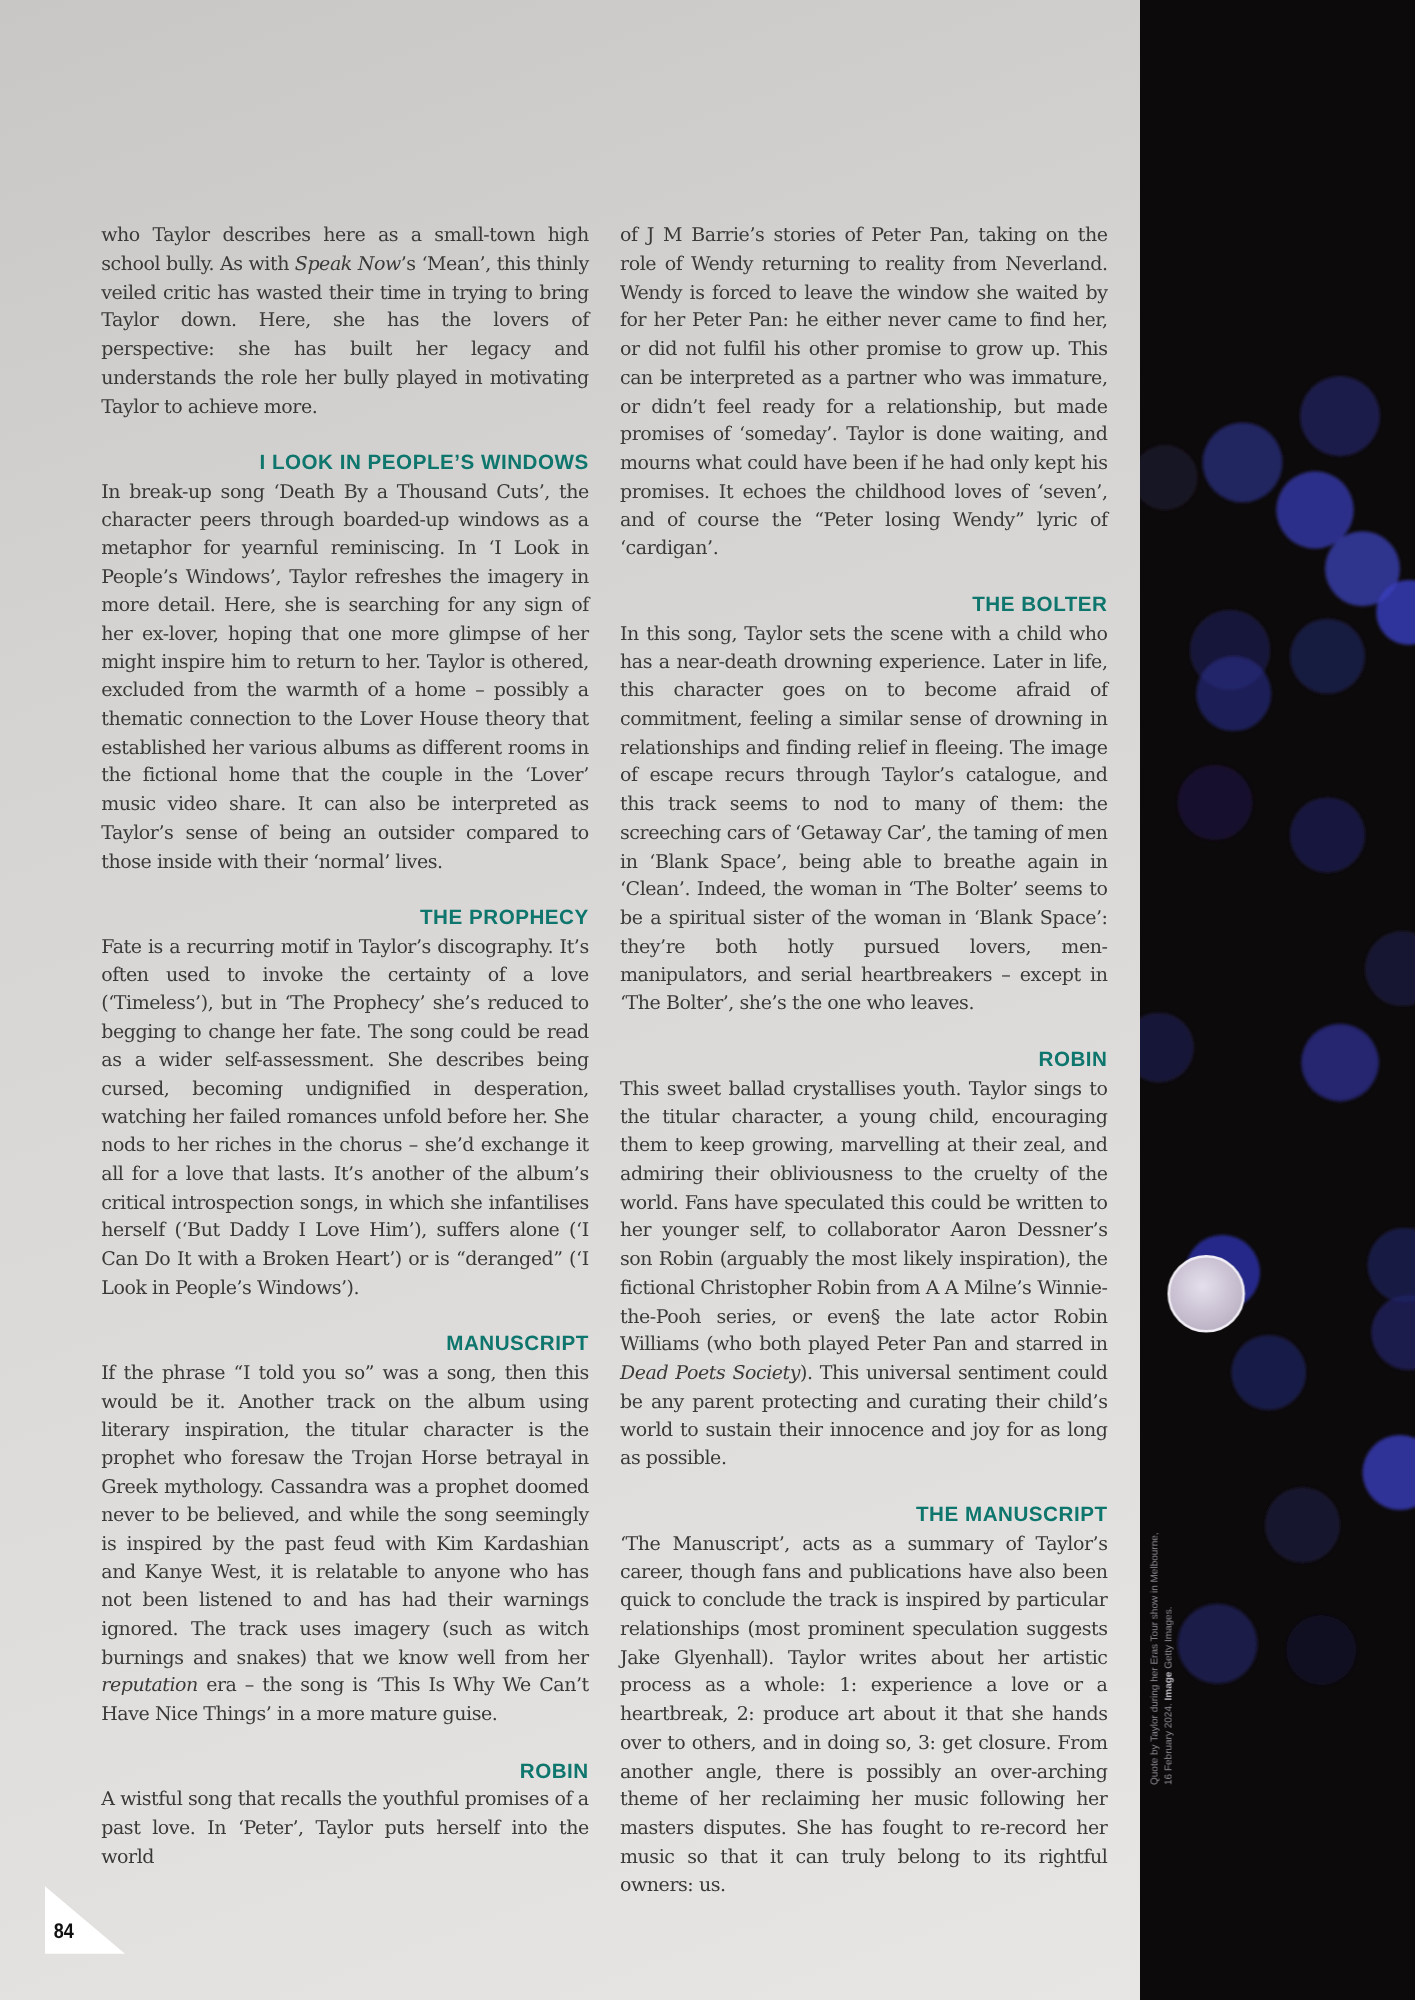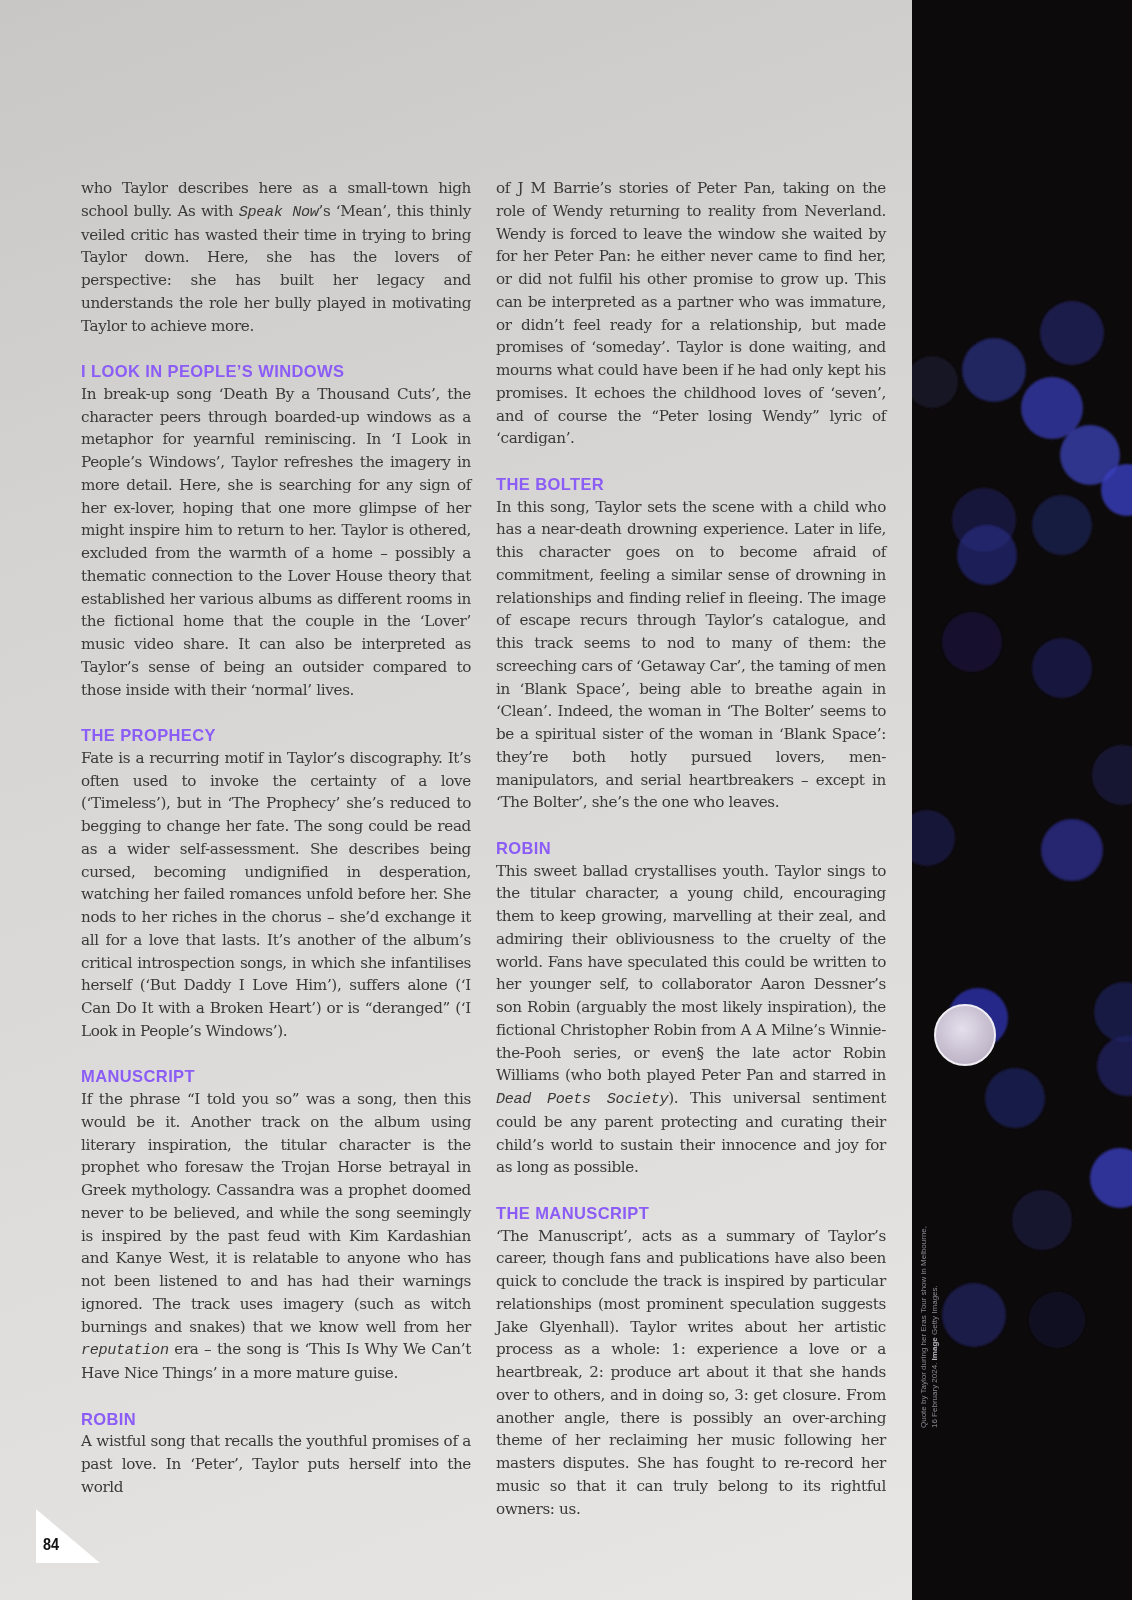--- a/index.html
+++ b/index.html
@@ -13,25 +13,25 @@
       position: absolute; top: 177px; width: 390px;
       font-family: "DejaVu Serif", serif;
       font-size: 15.2px; line-height: 22.75px; color: #3a3937;
       text-align: justify; letter-spacing: -0.35px;
     }
     .col.left { left: 81px; }
     .col.right { left: 496px; }
     .section { margin: 0 0 22.75px 0; }
     .heading {
       font-family: "Liberation Sans", sans-serif; font-weight: bold;
-      font-size: 16.5px; line-height: 22.75px; color: #8b5cf6;
-      letter-spacing: 0.4px; text-align: left; margin: 0;
+      font-size: 16.5px; line-height: 22.75px; color: #0f766e;
+      letter-spacing: 0.4px; text-align: right; margin: 0;
     }
     p { margin: 0; }
-    em { font-style: italic; font-family: Liberation Mono, monospace; }
+    em { font-style: italic; }
     .photo {
       position: absolute; left: 912px; top: 0; width: 220px; height: 1600px;
       background: #0d0a0b; overflow: hidden;
     }
     .photo svg { display: block; }
     .caption {
       position: absolute; left: 918px; top: 1428px;
       transform: rotate(-90deg); transform-origin: 0 0;
       font-family: "Liberation Sans", sans-serif; font-size: 8px; line-height: 11px;
       color: #8c8a92; white-space: nowrap; width: 220px;

